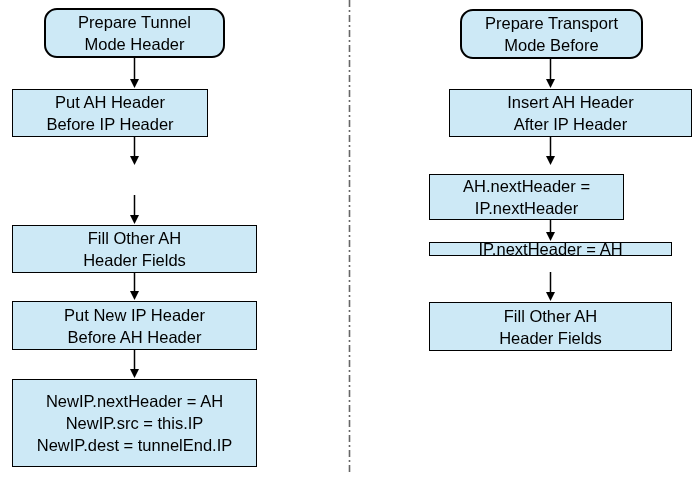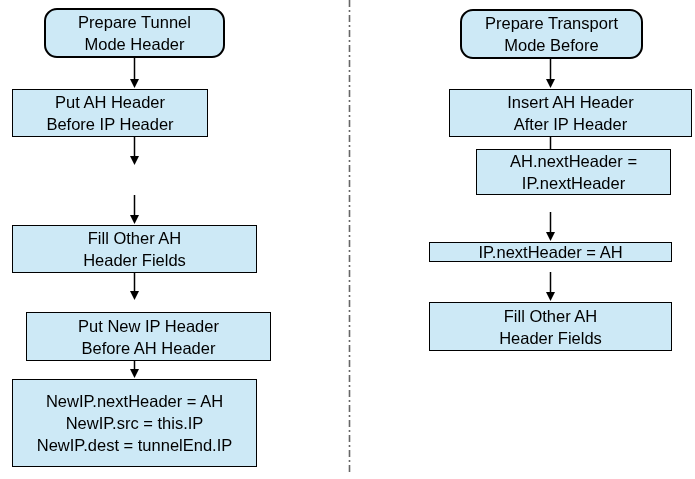--- a/index.html
+++ b/index.html
@@ -101,34 +101,34 @@
   <div class="box terminal" style="left:44px; top:8px; width:181px; height:50px;">Prepare Tunnel
 Mode Header</div>
 
   <div class="box" style="left:12px; top:89px; width:196px; height:48px;">Put AH Header
 Before IP Header</div>
 
 
   <div class="box" style="left:12px; top:225px; width:245px; height:48px;">Fill Other AH
 Header Fields</div>
 
-  <div class="box" style="left:12px; top:312px; width:245px; height:49px;margin-left:14px;">Put New IP Header
+  <div class="box" style="left:12px; top:301px; width:245px; height:49px;">Put New IP Header
 Before AH Header</div>
 
   <div class="box" style="left:12px; top:379px; width:245px; height:88px;">NewIP.nextHeader = AH
 NewIP.src = this.IP
 NewIP.dest = tunnelEnd.IP</div>
 
   <div class="box terminal" style="left:460px; top:9px; width:183px; height:50px;">Prepare Transport
 Mode Before</div>
 
   <div class="box" style="left:449px; top:89px; width:243px; height:48px;">Insert AH Header
 After IP Header</div>
 
-  <div class="box" style="left:429px; top:149px; width:195px; height:46px;margin-left:47px;">AH.nextHeader =
+  <div class="box" style="left:429px; top:174px; width:195px; height:46px;">AH.nextHeader =
 IP.nextHeader</div>
 
-  <div class="box" style="left:429px; top:242px; width:243px; height:20px;">IP.nextHeader = AH</div>
+  <div class="box" style="left:429px; top:242px; width:243px; height:14px;">IP.nextHeader = AH</div>
 
   <div class="box" style="left:429px; top:302px; width:243px; height:49px;">Fill Other AH
 Header Fields</div>
 
 </div>
 
 </body></html>

